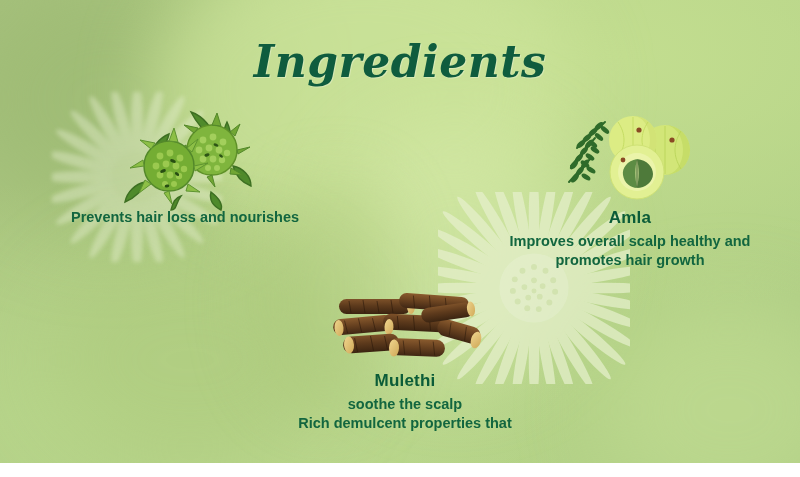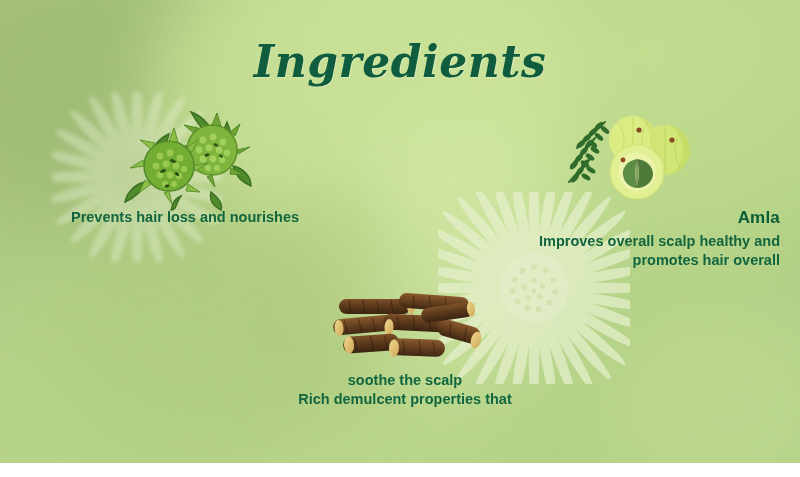--- a/index.html
+++ b/index.html
@@ -139,21 +139,21 @@
     line-height: 19px;
     margin: 0;
   }
 
   .ing-bhringraj { left: 30px; top: 104px; width: 310px; height: 170px; }
   .ing-bhringraj .ing-art { width: 140px; height: 108px; }
   .ing-bhringraj .ing-text { top: 104px; }
 
   .ing-amla { left: 480px; top: 104px; width: 300px; height: 170px; }
   .ing-amla .ing-art { width: 130px; height: 100px; }
-  .ing-amla .ing-text { top: 104px; text-align: right; }
+  .ing-amla .ing-text { top: 104px; }
 
   .ing-mulethi { left: 255px; top: 277px; width: 300px; height: 165px; }
   .ing-mulethi .ing-art { width: 160px; height: 90px; }
   .ing-mulethi .ing-text { top: 94px; }
 
   .bottom-strip {
     position: absolute;
     left: 0; top: 463px;
     width: 800px; height: 14px;
     background: #ffffff;
@@ -411,21 +411,21 @@
       <circle cx="72" cy="68" r="27" fill="none" stroke="#cfe276" stroke-width="1"></circle>
       <circle cx="72" cy="68" r="19" fill="#ecf5ae" opacity=".85"></circle>
       <path d="M72 55 C82 56 88 63 88 70 C88 78 80 84 72 84 C74 76 74 62 72 55 Z" fill="#4e7a3a"></path>
       <path d="M72 55 C62 57 57 64 58 71 C59 79 66 84 72 84 C70 75 70 62 72 55 Z" fill="#5d8c44"></path>
       <path d="M72 56 L72 83" stroke="#3f6630" stroke-width="1.2" fill="none"></path>
       <circle cx="58" cy="56" r="2.4" fill="#8a4a24"></circle>
     </svg>
     <div class="ing-text">
       <p class="ing-name">Amla</p>
       <p class="ing-desc">Improves overall scalp healthy and</p>
-      <p class="ing-desc">promotes hair overall</p>
+      <p class="ing-desc">promotes hair growth</p>
     </div>
   </div>
 
   <div class="ingredient ing-mulethi">
     <svg class="ing-art" viewBox="0 0 160 90">
       <defs>
         <linearGradient id="bark1" x1="0" y1="0" x2="0" y2="1">
           <stop offset="0" stop-color="#7d5129"></stop>
           <stop offset="0.45" stop-color="#5d3a1c"></stop>
           <stop offset="1" stop-color="#3b2411"></stop>
@@ -504,19 +504,20 @@
           <path d="M108 64 L110 78"></path>
         </g>
         <ellipse cx="69" cy="71" rx="5" ry="8.5" fill="url(#cut)" transform="rotate(2 69 71)"></ellipse>
       </g>
       <g>
         <rect x="96" y="28" width="52" height="15" rx="7.5" fill="url(#bark1)" transform="rotate(-8 122 35)"></rect>
         <ellipse cx="146" cy="32" rx="4" ry="7.5" fill="url(#cut)" transform="rotate(-8 146 32)"></ellipse>
       </g>
     </svg>
     <div class="ing-text">
+      <p class="ing-name">Mulethi</p>
       <p class="ing-desc">soothe the scalp</p>
       <p class="ing-desc">Rich demulcent properties that</p>
     </div>
   </div>
 
   <div class="bottom-strip"></div>
 </div>
 
 </body></html>

